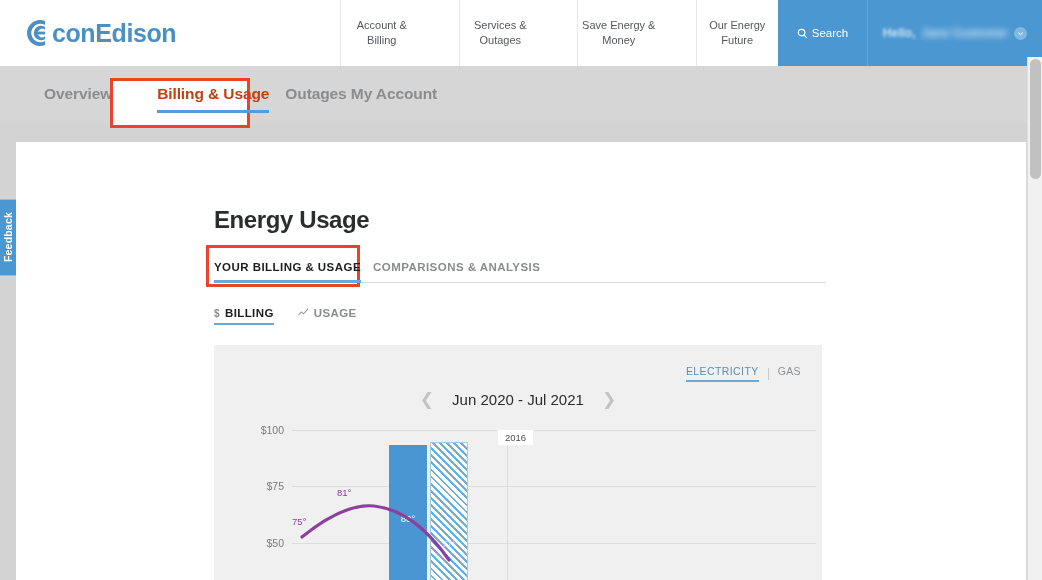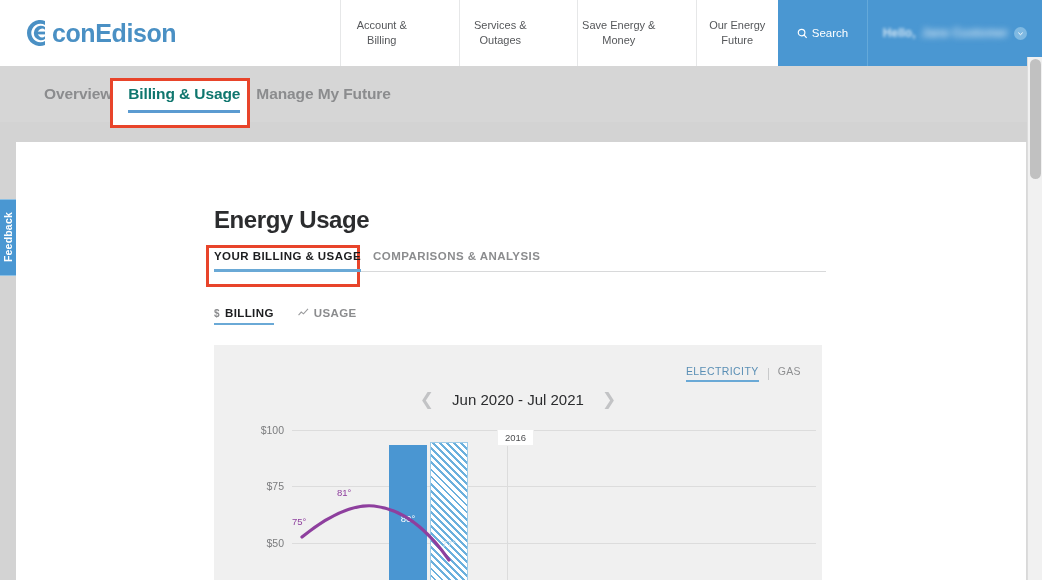--- a/index.html
+++ b/index.html
@@ -50,21 +50,21 @@
   
   .subnav {
     position: absolute; left: 0; top: 66px; width: 1042px; height: 56px;
     background: #d6d6d6; display: flex; align-items: center;
   }
   .subnav-links { display: flex; align-items: flex-end; padding-left: 36px; gap: 0; }
   .subnav-link {
     font-size: 15.5px; font-weight: bold; color: #8b8c8e; cursor: pointer;
     padding: 0 8px; position: relative; letter-spacing: -0.1px;
   }
-  .subnav-link.active { color: #0f766e; }
+  .subnav-link.active { color: #c2410c; margin-left: 29px; }
   .subnav-link.active::after {
     content: ""; position: absolute; left: 8px; right: 8px; bottom: -10px;
     height: 3px; background: #5b9bd1;
   }
   .annot-box { position: absolute; border: 3px solid #e8442a; pointer-events: none; }
   #annot-billing-usage { left: 110px; top: 78px; width: 140px; height: 50px; background: #ffffff; z-index: 1; }
   #annot-your-billing { left: 206px; top: 245px; width: 154px; height: 42px; background: #ffffff; z-index: 1; }
 
   .account-picker {
     position: absolute; right: 20px; top: 84px; display: flex; align-items: center; gap: 10px; cursor: pointer;
@@ -240,21 +240,21 @@
             </svg>
         </span>
       </div>
     </div>
   </div>
 
   <div class="subnav">
     <div class="subnav-links">
       <div class="subnav-link">Overview</div>
       <div class="subnav-link active" style="position: relative; z-index: 2;">Billing &amp; Usage</div>
-      <div class="subnav-link">Manage My Future</div>
+      <div class="subnav-link">Outages My Account</div>
     </div>
 
     <div class="account-picker">
       <div class="acct-chev">
         <svg width="12" height="12" viewBox="0 0 12 12">
             <path d="M3 4.6 L6 7.8 L9 4.6" fill="none" stroke="#ffffff" stroke-width="1.5"></path>
           </svg>
       </div>
       <div class="acct-lines">
         <div class="acct-line1"></div>
@@ -267,21 +267,21 @@
 
   <div class="feedback-tab">
     <span>Feedback</span>
   </div>
 
   <div class="content-card">
 
     <div class="page-title">Energy Usage</div>
 
     <div class="main-tabs">
-      <div class="main-tab active" style="position: relative; z-index: 2;">YOUR BILLING &amp; USAGE</div>
+      <div class="main-tab active" style="position: relative; z-index: 2; margin-top: 11px;">YOUR BILLING &amp; USAGE</div>
       <div class="main-tab">COMPARISONS &amp; ANALYSIS</div>
     </div>
 
     <div class="mode-tabs">
       <div class="mode-tab active">
         <span class="mode-icon">$</span>
         <span>BILLING</span>
       </div>
       <div class="mode-tab">
         <span class="mode-icon">

